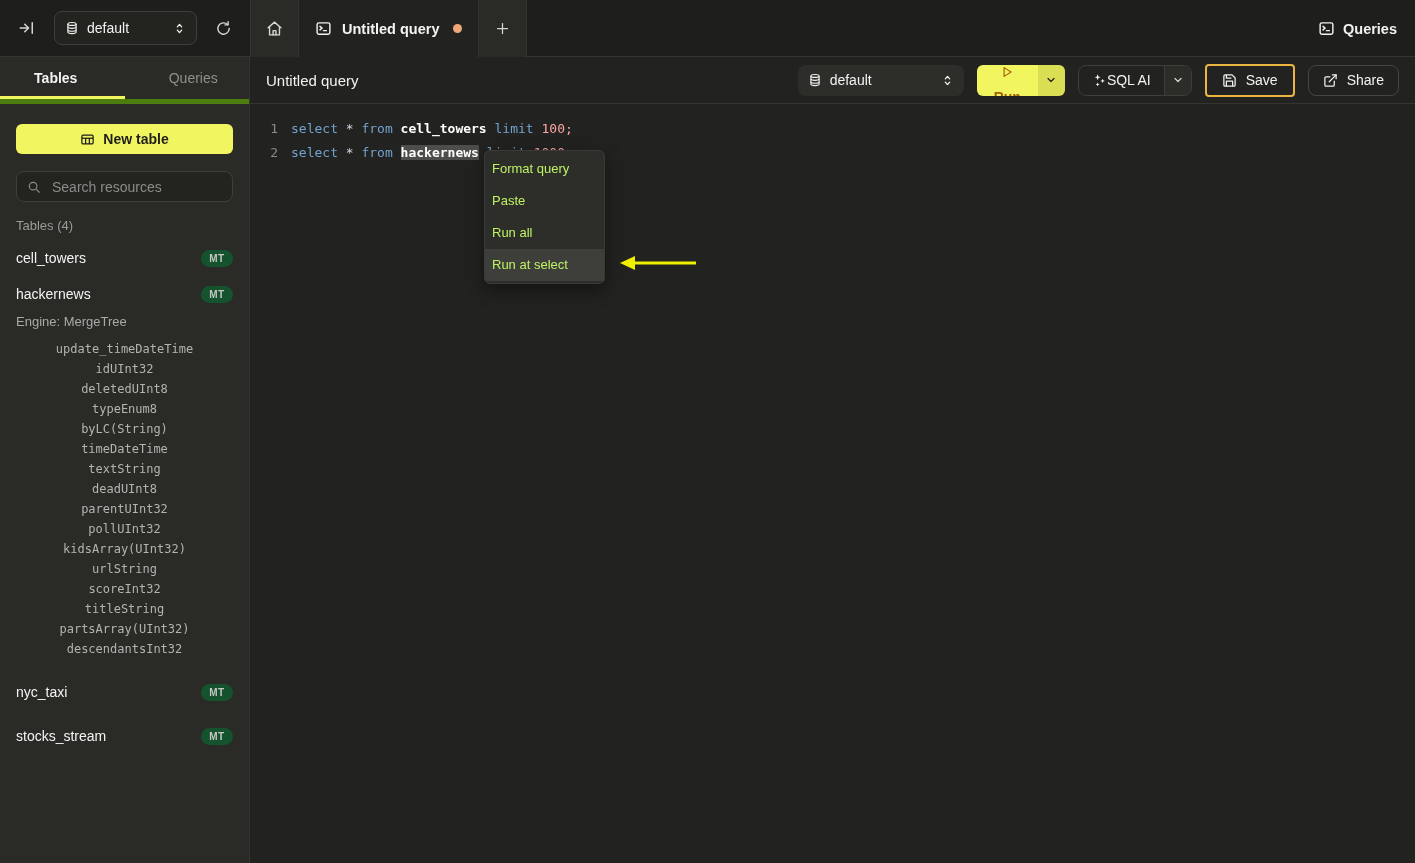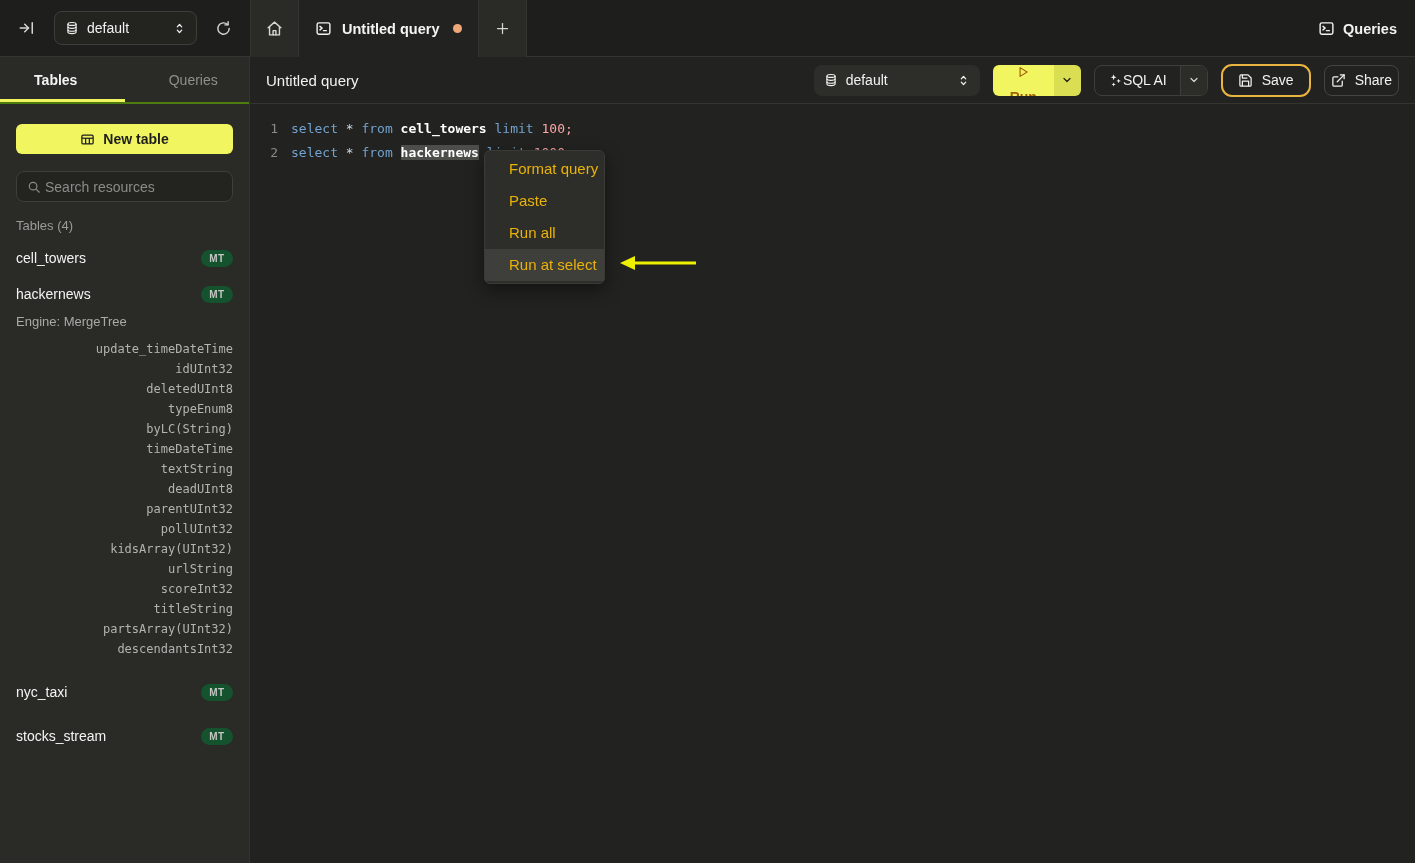--- a/index.html
+++ b/index.html
@@ -23,67 +23,67 @@
   .query-tab .tab-label { font-size:14.5px; font-weight:600; color:#f4f4f2; white-space:nowrap; }
   .dot { width:9px; height:9px; border-radius:50%; background:#efa778; margin-left:4px; }
   .topbar-right { position:absolute; right:18px; top:0; height:57px; display:flex; align-items:center; }
   .queries-btn { display:flex; align-items:center; gap:8px; background:none; border:none; color:#f2f2f0; font-size:14.5px; font-weight:600; cursor:pointer; }
 
   
   .content { display:flex; height:806px; }
 
   
   .sidebar { width:250px; background:#2a2a27; border-right:1px solid #343431; display:flex; flex-direction:column; }
-  .side-tabs { position:relative; height:47px; display:flex; border-bottom:2px solid #4d7c0f; flex:none;gap:26px; }
+  .side-tabs { position:relative; height:47px; display:flex; border-bottom:5px solid #4d7c0f; flex:none;gap:26px; }
   .side-tab { flex:1; display:flex; align-items:center; justify-content:center; font-size:14px; cursor:pointer; color:#8f8f8c; }
   .side-tab.active { color:#f4f4f2; font-weight:600; }
   .side-underline { position:absolute; left:0; bottom:0; width:125px; height:3px; background:#f1f55f; }
   .side-body { padding:20px 16px; overflow:hidden; }
   .new-table-btn { width:100%; height:30px; background:#f1f55f; color:#1e1e1c; border:none; border-radius:6px; font-size:14px; font-weight:600; display:flex; align-items:center; justify-content:center; gap:8px; cursor:pointer; font-family:inherit; }
-  .search-box { margin-top:17px; height:31px; border:1px solid #3e3e3b; border-radius:8px; background:#232320; display:flex; align-items:center; padding:0 10px; gap:4px; color:#8b8b88; }
+  .search-box { margin-top:17px; height:31px; border:1px solid #3e3e3b; border-radius:8px; background:#232320; display:flex; align-items:center; padding:0 10px; gap:11px; color:#8b8b88; }
   .search-box input { flex:1; background:transparent; border:none; outline:none; color:#e8e8e6; font-size:14px; font-family:inherit; }
   .search-box input::placeholder { color:#8b8b88; }
   .section-label { margin-top:16px; font-size:13px; color:#9b9b98; }
   .tbl-row { margin-top:14px; height:22px; display:flex; align-items:center; justify-content:space-between; cursor:pointer; }
   .tbl-name { font-size:14px; font-weight:500; color:#f4f4f2; }
   .mt-badge { min-width:32px; height:17px; padding:0 8px; border-radius:9px; background:#14532d; color:#c6c6c4; font-size:10px; font-weight:600; letter-spacing:.5px; display:flex; align-items:center; justify-content:center; }
   .engine-line { margin-top:9px; font-size:13px; color:#a9a9a6; }
   .schema { margin-top:10px; font-family:"DejaVu Sans Mono", monospace; font-size:12px; color:#b3b3b0; }
-  .schema-row { height:20px; display:flex; align-items:center; justify-content:flex-end; }
+  .schema-row { height:20px; display:flex; align-items:center; justify-content:center; }
   .gap-lg { margin-top:22px; }
 
   
   .main { position:relative; flex:1; background:#222220; display:flex; flex-direction:column; }
   .main-header { height:47px; flex:none; display:flex; align-items:center; justify-content:space-between; padding:0 16px; border-bottom:1px solid #343431; }
   .main-title { font-size:15px; color:#f2f2f0; }
   .controls { display:flex; align-items:center; gap:13px; }
   .ctl-db { display:flex; align-items:center; gap:8px; height:31px; padding:0 10px; border-radius:8px; background:#2d2d2a; border:none; color:#f2f2f0; font-size:14px; cursor:pointer; width:166px; }
   .ctl-db .lbl { flex:1; text-align:left; }
   .run-btn { display:flex; height:31px; border-radius:6px; overflow:hidden; cursor:pointer; }
   .run-main { display:flex; align-items:center; gap:10px; padding:0 17px; background:#f1f55f; color:#a16207; font-size:14px; font-weight:600; border:none; cursor:pointer; font-family:inherit;flex-direction:column; }
   .run-caret { width:27px; background:#dade52; border:none; display:flex; align-items:center; justify-content:center; color:#20201d; cursor:pointer; }
   .sqlai-btn { display:flex; height:31px; border:1px solid #3e3e3b; border-radius:8px; overflow:hidden; background:#222220; cursor:pointer; }
   .sqlai-main { display:flex; align-items:center; padding:0 13px; color:#f2f2f0; font-size:14px; font-weight:500; background:transparent; border:none; cursor:pointer; font-family:inherit; }
   .sqlai-caret { width:27px; display:flex; align-items:center; justify-content:center; background:#2c2c29; border:none; border-left:1px solid #3e3e3b; color:#d6d6d3; cursor:pointer; }
-  .save-btn { display:flex; align-items:center; gap:9px; height:33px; padding:0 15px; background:transparent; border:2px solid #e9b440; border-radius:11px; color:#f2f2f0; font-size:14px; font-weight:500; cursor:pointer; font-family:inherit; }
-  .share-btn { display:flex; align-items:center; gap:9px; height:31px; padding:0 6px; background:transparent; border:1px solid #454542; border-radius:8px; color:#f2f2f0; font-size:14px; font-weight:500; cursor:pointer; font-family:inherit; }
+  .save-btn { display:flex; align-items:center; gap:9px; height:33px; padding:0 15px; background:transparent; border:2px solid #e9b440; border-radius:4px; color:#f2f2f0; font-size:14px; font-weight:500; cursor:pointer; font-family:inherit; }
+  .share-btn { display:flex; align-items:center; gap:9px; height:31px; padding:0 14px; background:transparent; border:1px solid #454542; border-radius:8px; color:#f2f2f0; font-size:14px; font-weight:500; cursor:pointer; font-family:inherit; }
 
   
   .editor { position:relative; flex:1; padding-top:12px; font-family:"DejaVu Sans Mono", monospace; font-size:13px; }
   .code-line { display:flex; height:24px; align-items:center; white-space:pre; }
   .gutter { width:28px; text-align:right; margin-right:13px; color:#8b8b88; flex:none; user-select:none; }
   .tok.kw { color:#72a2ce; }
   .tok.op { color:#ccd6de; }
   .tok.tbl { color:#ffffff; font-weight:bold; }
   .tok.num { color:#fca5a5; }
   .tok.sel { color:#ffffff; font-weight:bold; background:#4d4d4a; }
 
   
   .ctx-menu { position:absolute; left:234px; top:93px; width:121px; background:#2d2d2a; border:1px solid #3a3a37; border-radius:6px; padding:2px 0; box-shadow:0 6px 18px rgba(0,0,0,.45); z-index:10; }
-  .ctx-item { height:32px; line-height:32px; padding-left:24px; font-size:15px; color:#eab308; cursor:pointer; white-space:nowrap; }
+  .ctx-item { height:32px; line-height:32px; padding-left:7px; font-size:13px; color:#bef264; cursor:pointer; white-space:nowrap; }
   .ctx-item.active { background:#3e3e3b; }
 
   
   .anno-arrow { position:absolute; left:368px; top:196px; z-index:20; pointer-events:none; }
 </style>
 </head>
 <body>
 
 <div class="topbar">
   <div class="topbar-left">

